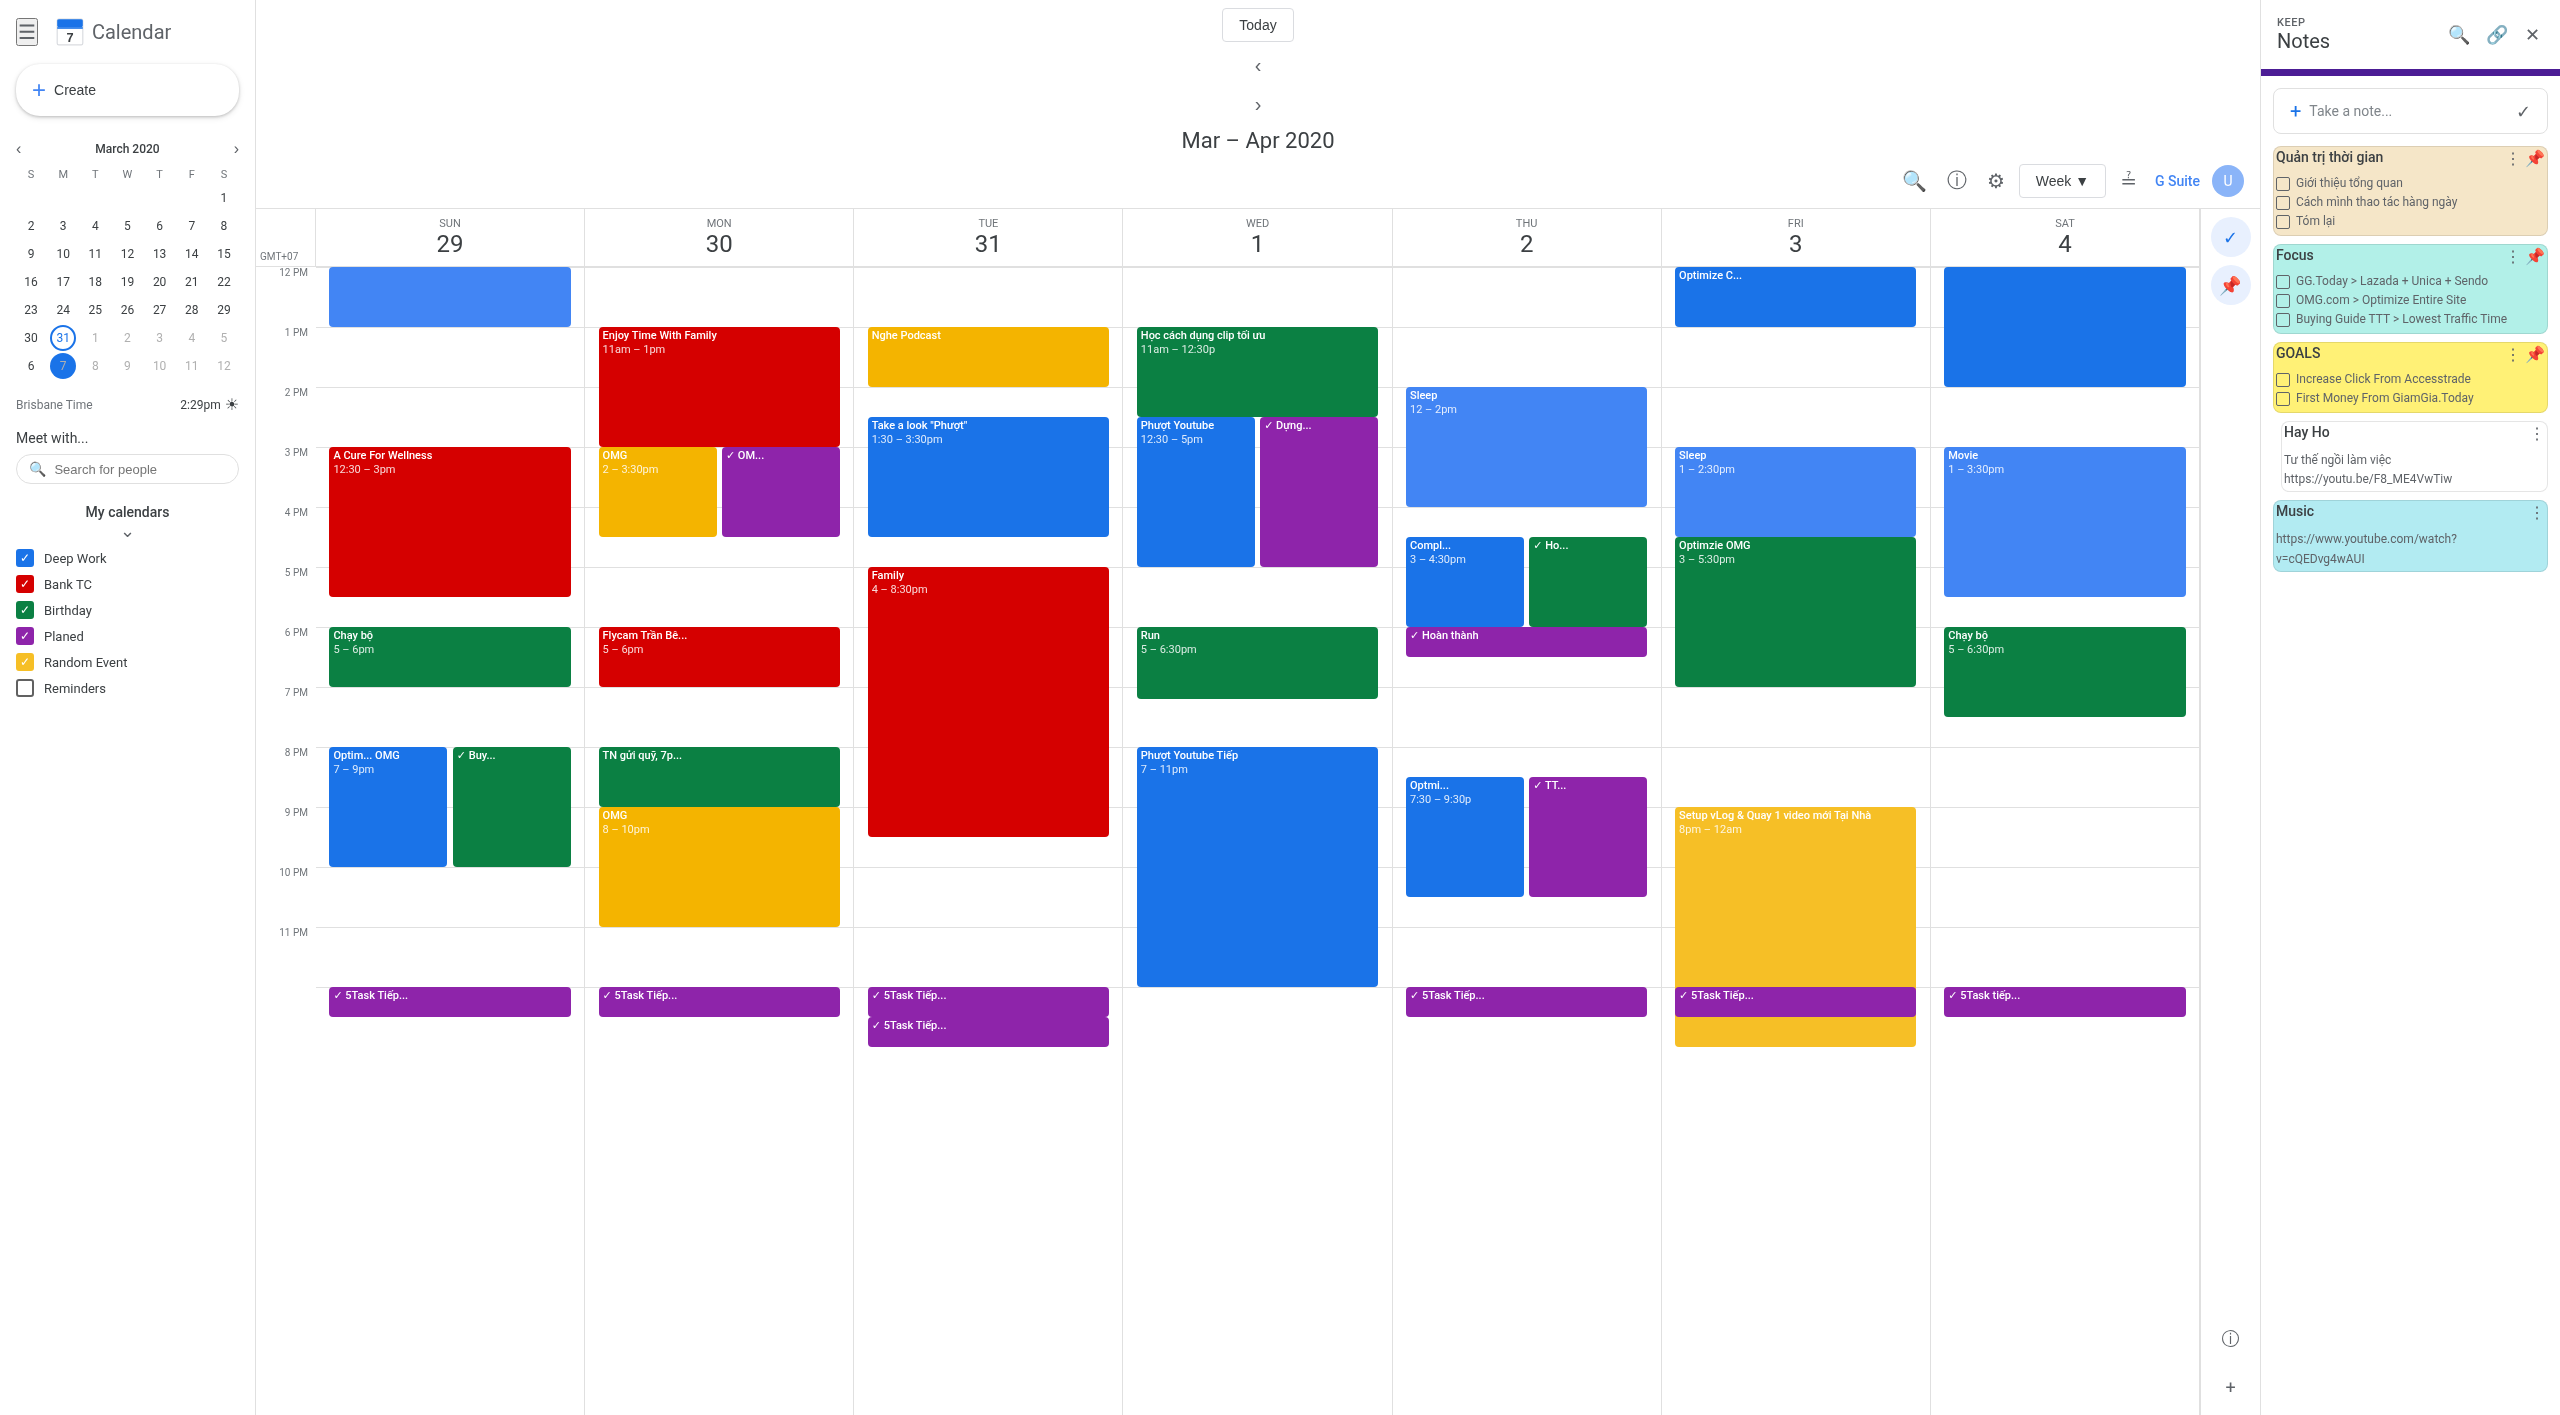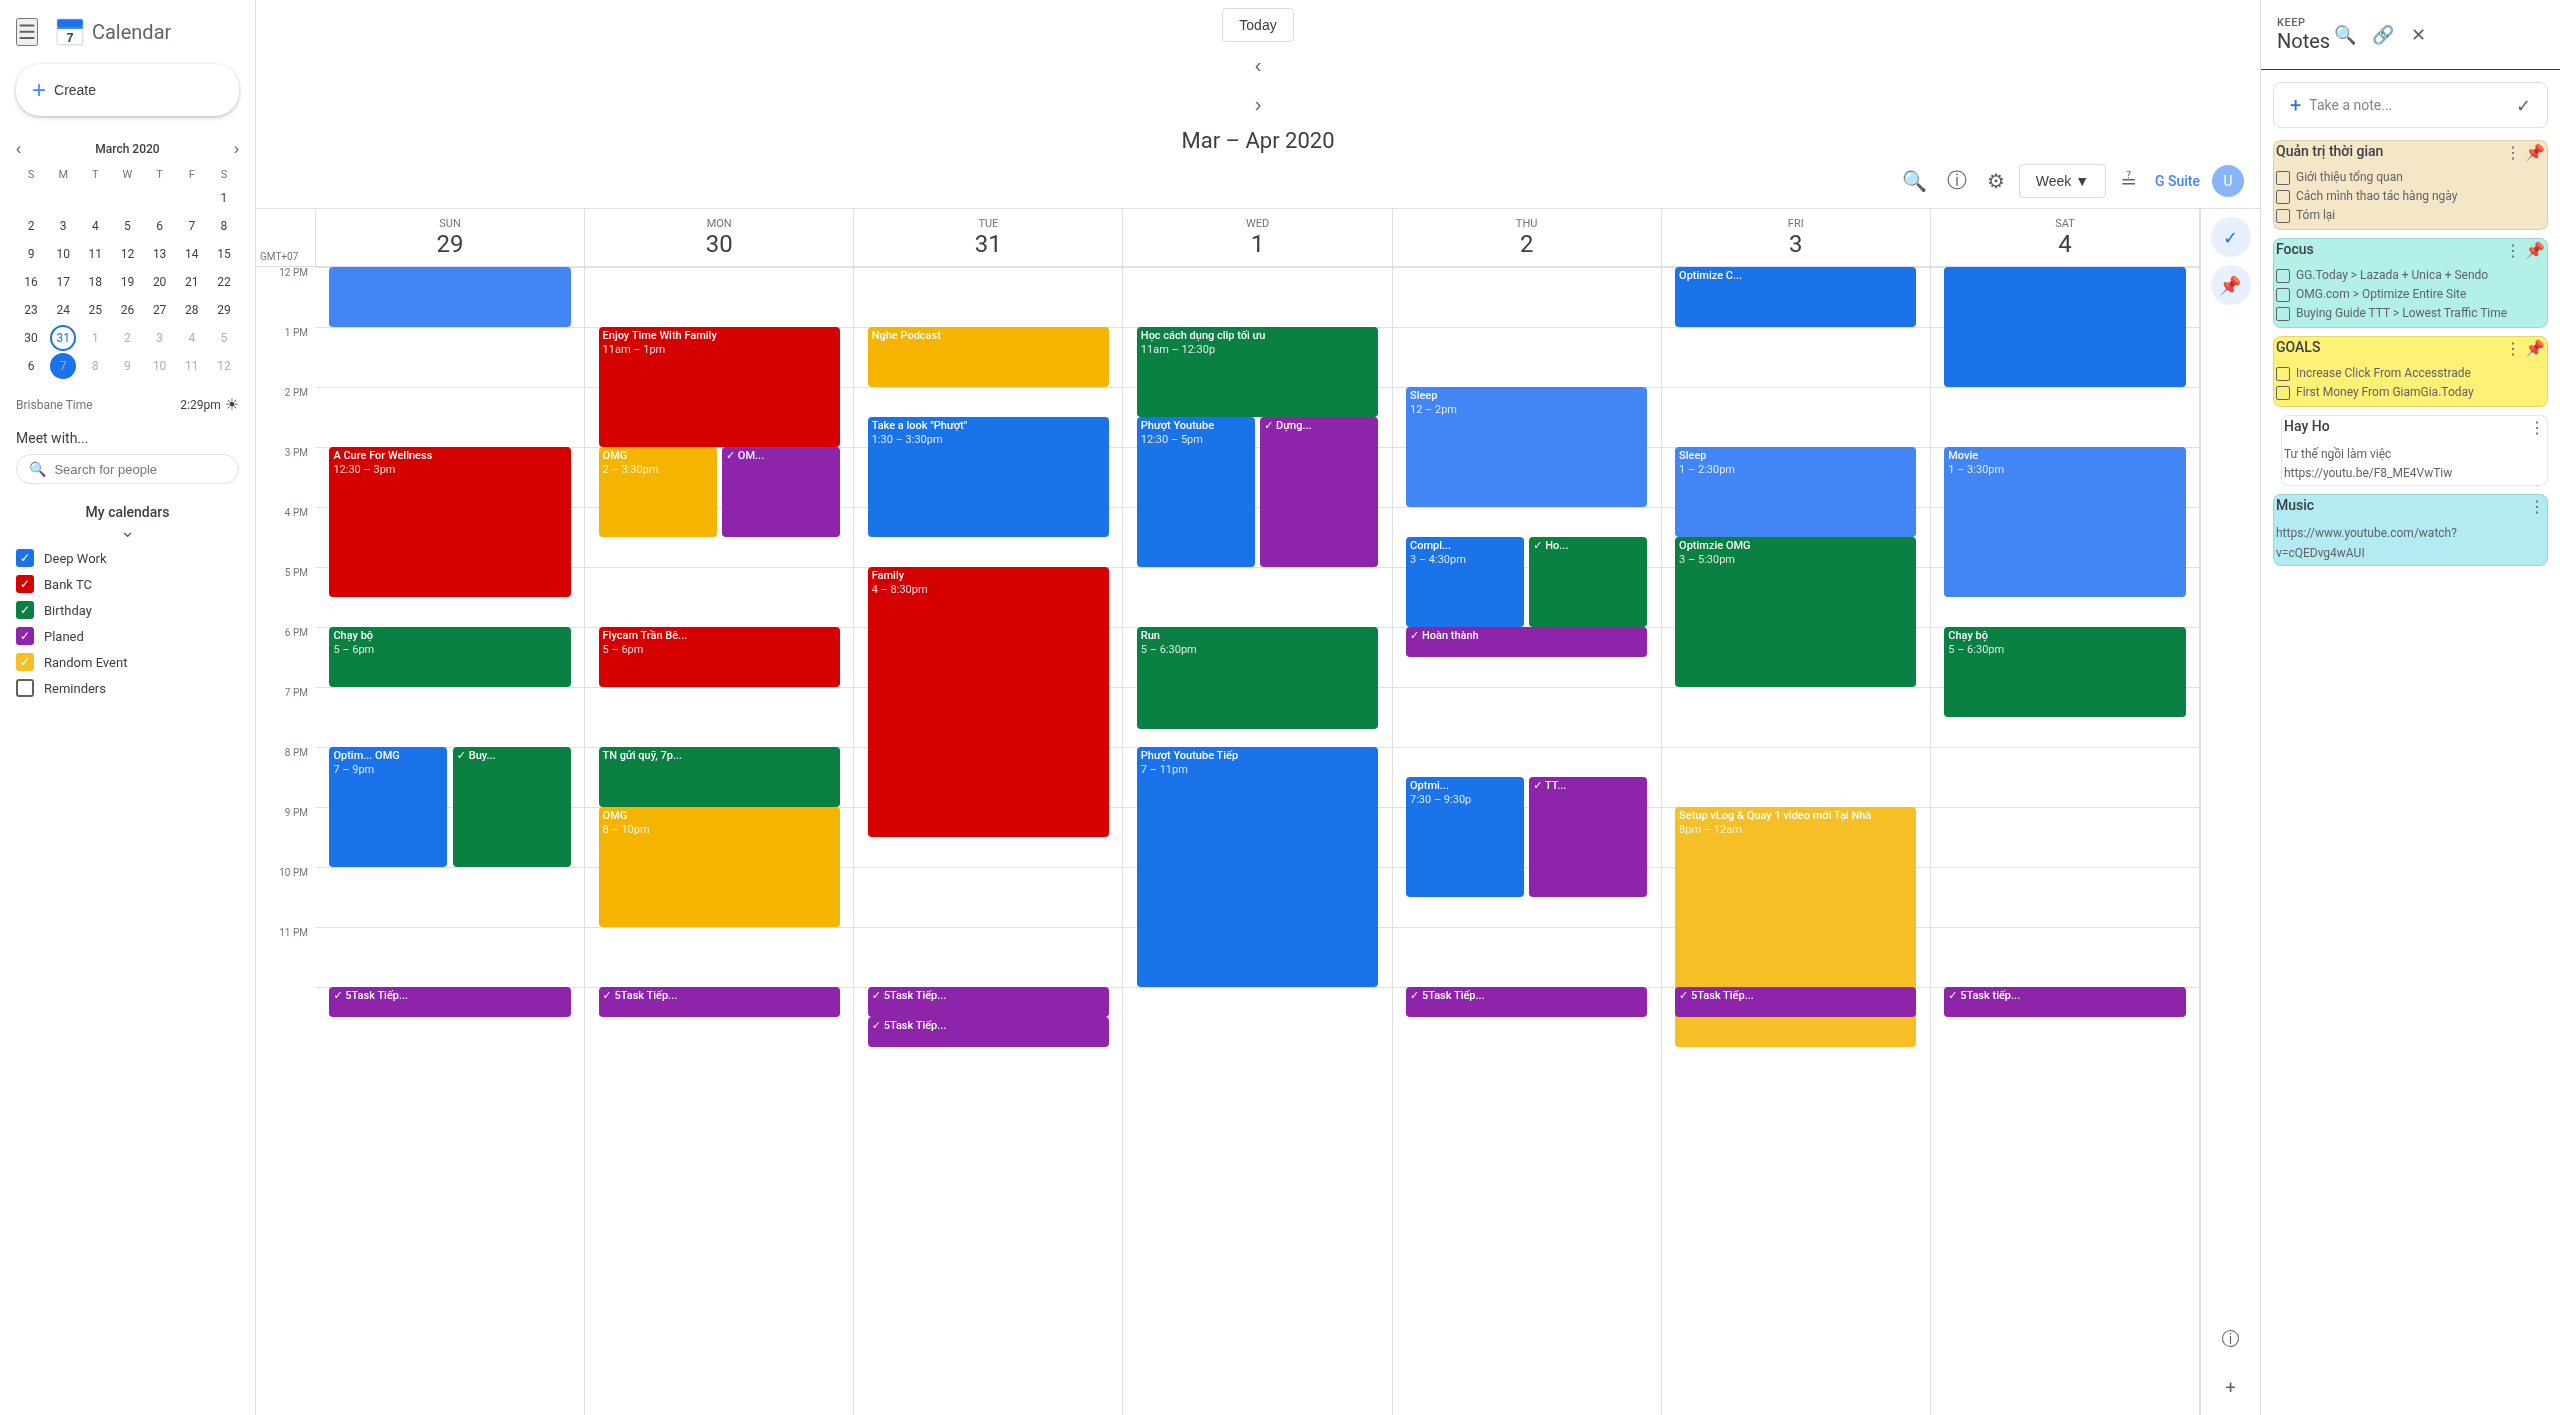--- a/index.html
+++ b/index.html
@@ -76,21 +76,21 @@
     .event-title { font-weight: 500; line-height: 1.3; }
     .event-time { opacity: 0.85; line-height: 1.2; }
 
     
     .side-panel { width: 60px; border-left: 1px solid #e0e0e0; display: flex; flex-direction: column; align-items: center; padding: 8px 0; gap: 8px; background: #fff; }
     .side-panel-icon { width: 40px; height: 40px; border-radius: 50%; display: flex; align-items: center; justify-content: center; cursor: pointer; font-size: 18px; color: #5f6368; }
     .side-panel-icon.active { background: #e8f0fe; color: #1a73e8; }
 
     
     .keep-panel { width: 300px; min-width: 300px; border-left: 1px solid #e0e0e0; display: flex; flex-direction: column; background: #fff; overflow: hidden; }
-    .keep-header { display: flex; align-items: center; padding: 16px; border-bottom: 1px solid #4c1d95; }
+    .keep-header { display: flex; align-items: center; justify-content: space-between; padding: 16px; border-bottom: 7px solid #4c1d95; }
     .keep-title-block { display: flex; flex-direction: column; }
     .keep-brand { font-size: 11px; color: #5f6368; font-weight: 500; text-transform: uppercase; letter-spacing: 0.5px; }
     .keep-app-name { font-size: 20px; font-weight: 400; color: #3c4043; }
     .keep-header-icons { display: flex; gap: 8px; }
     .keep-icon-btn { background: none; border: none; cursor: pointer; color: #5f6368; font-size: 18px; padding: 4px; border-radius: 50%; }
 
     .keep-new-note { display: flex; align-items: center; justify-content: space-between; padding: 10px 16px; border: 1px solid #e0e0e0; margin: 12px; border-radius: 8px; cursor: pointer; }
     .keep-new-note-left { display: flex; align-items: center; gap: 8px; }
     .keep-plus { font-size: 20px; color: #1a73e8; }
     .keep-new-note-text { font-size: 14px; color: #80868b; }
@@ -456,21 +456,21 @@
                   <div class="event-title">Học cách dụng clip tối ưu</div>
                   <div class="event-time">11am – 12:30p</div>
                 </div>
                 <div class="event" style="top: 150px; height: 150px; left: 5%; width: 44%; background: rgb(26, 115, 232); color: rgb(255, 255, 255);">
                   <div class="event-title">Phượt Youtube</div>
                   <div class="event-time">12:30 – 5pm</div>
                 </div>
                 <div class="event" style="top: 150px; height: 150px; left: 51%; width: 44%; background: rgb(142, 36, 170); color: rgb(255, 255, 255);">
                   <div class="event-title">✓ Dựng...</div>
                 </div>
-                <div class="event" style="top: 360px; height: 102px; left: 5%; width: 90%; background: rgb(11, 128, 67); color: rgb(255, 255, 255);">
+                <div class="event" style="top: 360px; height: 72px; left: 5%; width: 90%; background: rgb(11, 128, 67); color: rgb(255, 255, 255);">
                   <div class="event-title">Run</div>
                   <div class="event-time">5 – 6:30pm</div>
                 </div>
                 <div class="event" style="top: 480px; height: 240px; left: 5%; width: 90%; background: rgb(26, 115, 232); color: rgb(255, 255, 255);">
                   <div class="event-title">Phượt Youtube Tiếp</div>
                   <div class="event-time">7 – 11pm</div>
                 </div>
               </div>
               <div class="day-column">
                 <div class="hour-line" style="top: 0px;"></div>

